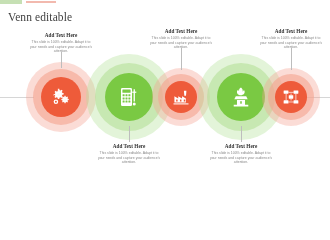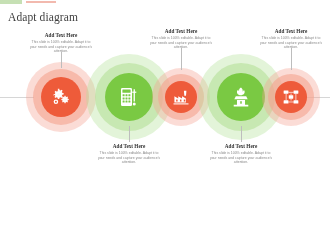--- a/index.html
+++ b/index.html
@@ -109,21 +109,21 @@
   }
 </style>
 </head>
 <body>
 
 <div class="topbars">
   <div class="bar-green"></div>
   <div class="bar-pink"></div>
 </div>
 
-<div class="page-title">Adapt diagram</div>
+<div class="page-title">Venn editable</div>
 
 <div class="stage">
 
   <div class="conn-h" style="left:0px; top:97px; width:34px;"></div>
   <div class="conn-h" style="left:300px; top:97px; width:30px;"></div>
 
   <div class="circle-group" style="left:26px; top:62px; width:70px; height:70px;">
     <div class="ring-outer" style="width:70px;height:70px;background:#f4a492;"></div>
     <div class="ring-mid" style="width:56px;height:56px;background:#f4a492;"></div>
     <div class="ring-core" style="width:40px;height:40px;background:#ee5b3a;"></div>

